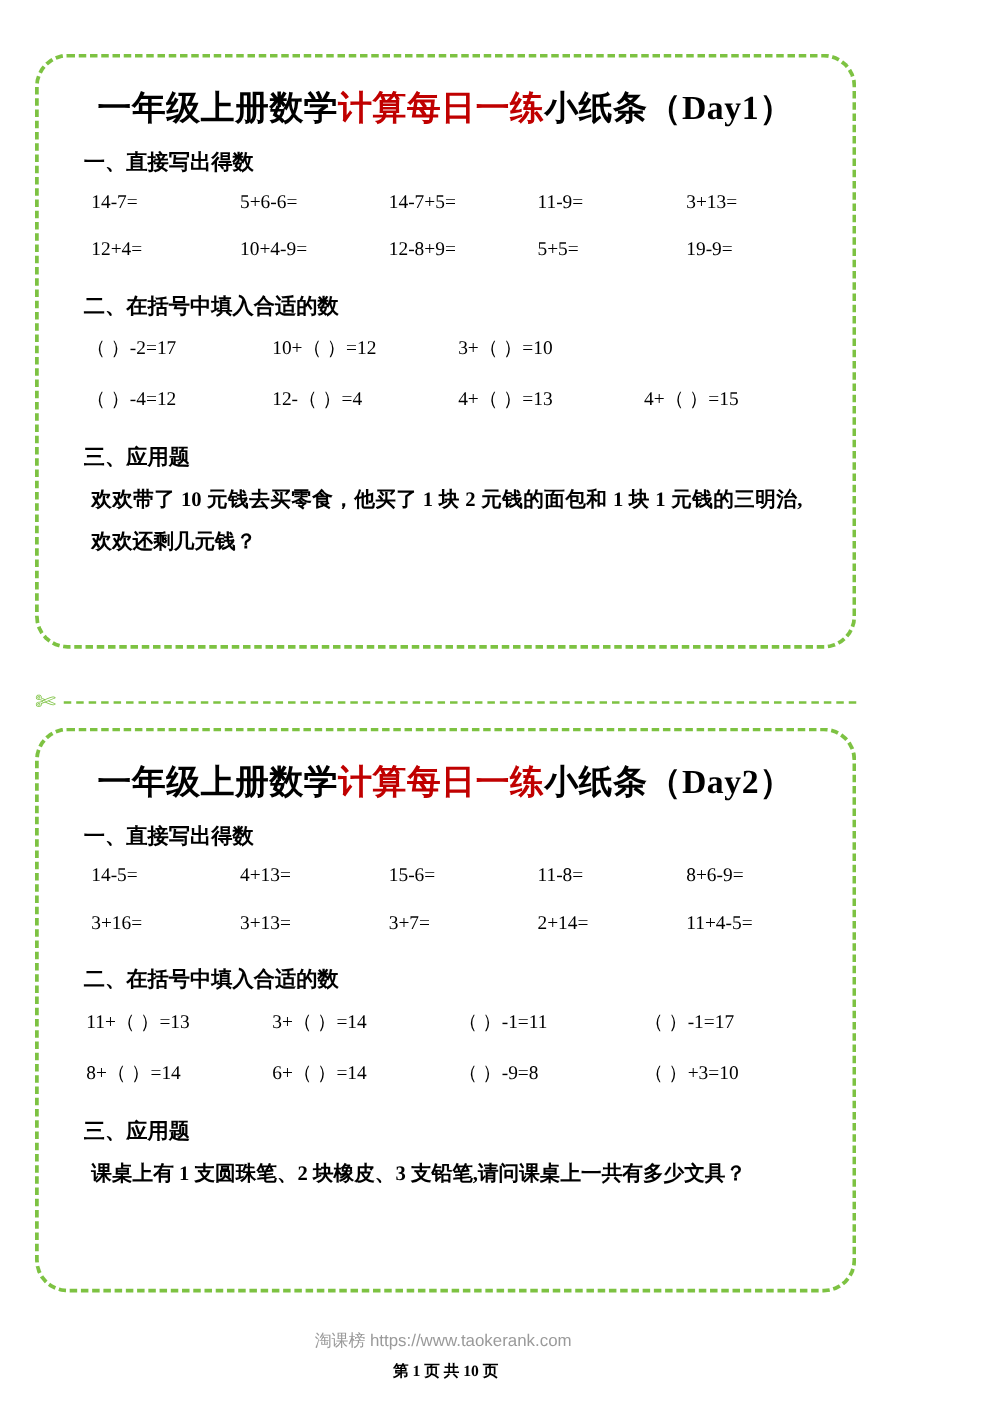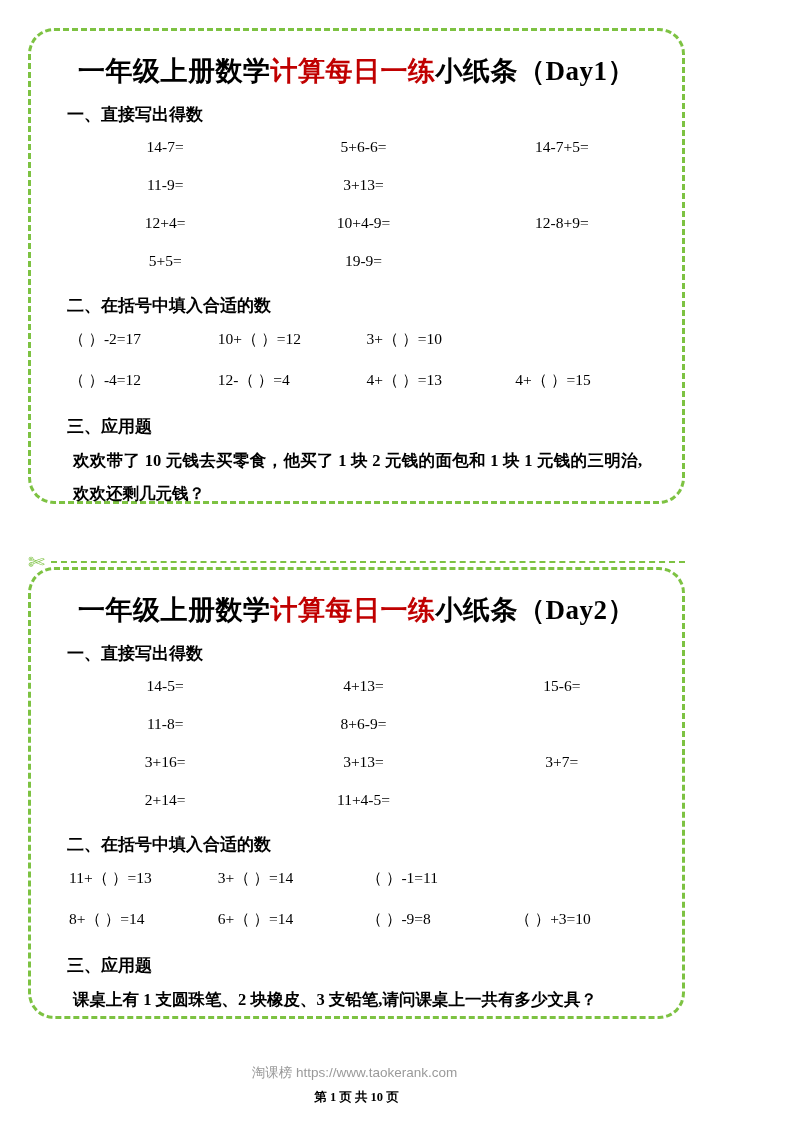--- a/index.html
+++ b/index.html
@@ -12,21 +12,21 @@
     height: 1122px;
     font-family: "Liberation Serif", serif;
     color: #000;
     position: relative;
     overflow: hidden;
   }
   .page {
     width: 713px;
     height: 1122px;
     box-sizing: border-box;
-    padding: 24px 28px 0 28px;
+    padding: 39px 28px 0 28px;
     position: relative;
   }
   .card {
     border: 3px dashed #7dc242;
     border-radius: 26px;
     box-sizing: border-box;
     padding: 16px 22px 20px 22px;
     position: relative;
   }
   .card-1 { height: 476px; margin-top: 4px; }
@@ -46,23 +46,22 @@
 
   .section-head {
     font-size: 17px;
     font-weight: bold;
     margin: 14px 0 2px 14px;
     font-family: "Liberation Serif", serif;
   }
 
   .grid5 {
     display: grid;
-    grid-template-columns: repeat(3, 1fr);
+    grid-template-columns: repeat(5, 1fr);
     margin: 0 6px;
-    text-align: center;
   }
   .grid4 {
     display: grid;
     grid-template-columns: repeat(4, 1fr);
     margin: 0 6px;
   }
   .cell {
     font-size: 15.5px;
     padding: 10px 0 10px 0;
     white-space: nowrap;
@@ -189,20 +188,21 @@
       <div class="cell">3+7=</div>
       <div class="cell">2+14=</div>
       <div class="cell">11+4-5=</div>
     </div>
 
     <div class="section-head">二、在括号中填入合适的数</div>
     <div class="grid4 row-fill">
       <div class="cell">11+（    ）=13</div>
       <div class="cell">3+（    ）=14</div>
       <div class="cell">（    ）-1=11</div>
+      <div class="cell">（    ）-1=17</div>
     </div>
     <div class="grid4 row-fill">
       <div class="cell">8+（    ）=14</div>
       <div class="cell">6+（    ）=14</div>
       <div class="cell">（    ）-9=8</div>
       <div class="cell">（    ）+3=10</div>
     </div>
 
     <div class="section-head">三、应用题</div>
     <div class="word-problem">课桌上有 1 支圆珠笔、2 块橡皮、3 支铅笔,请问课桌上一共有多少文具？</div>

